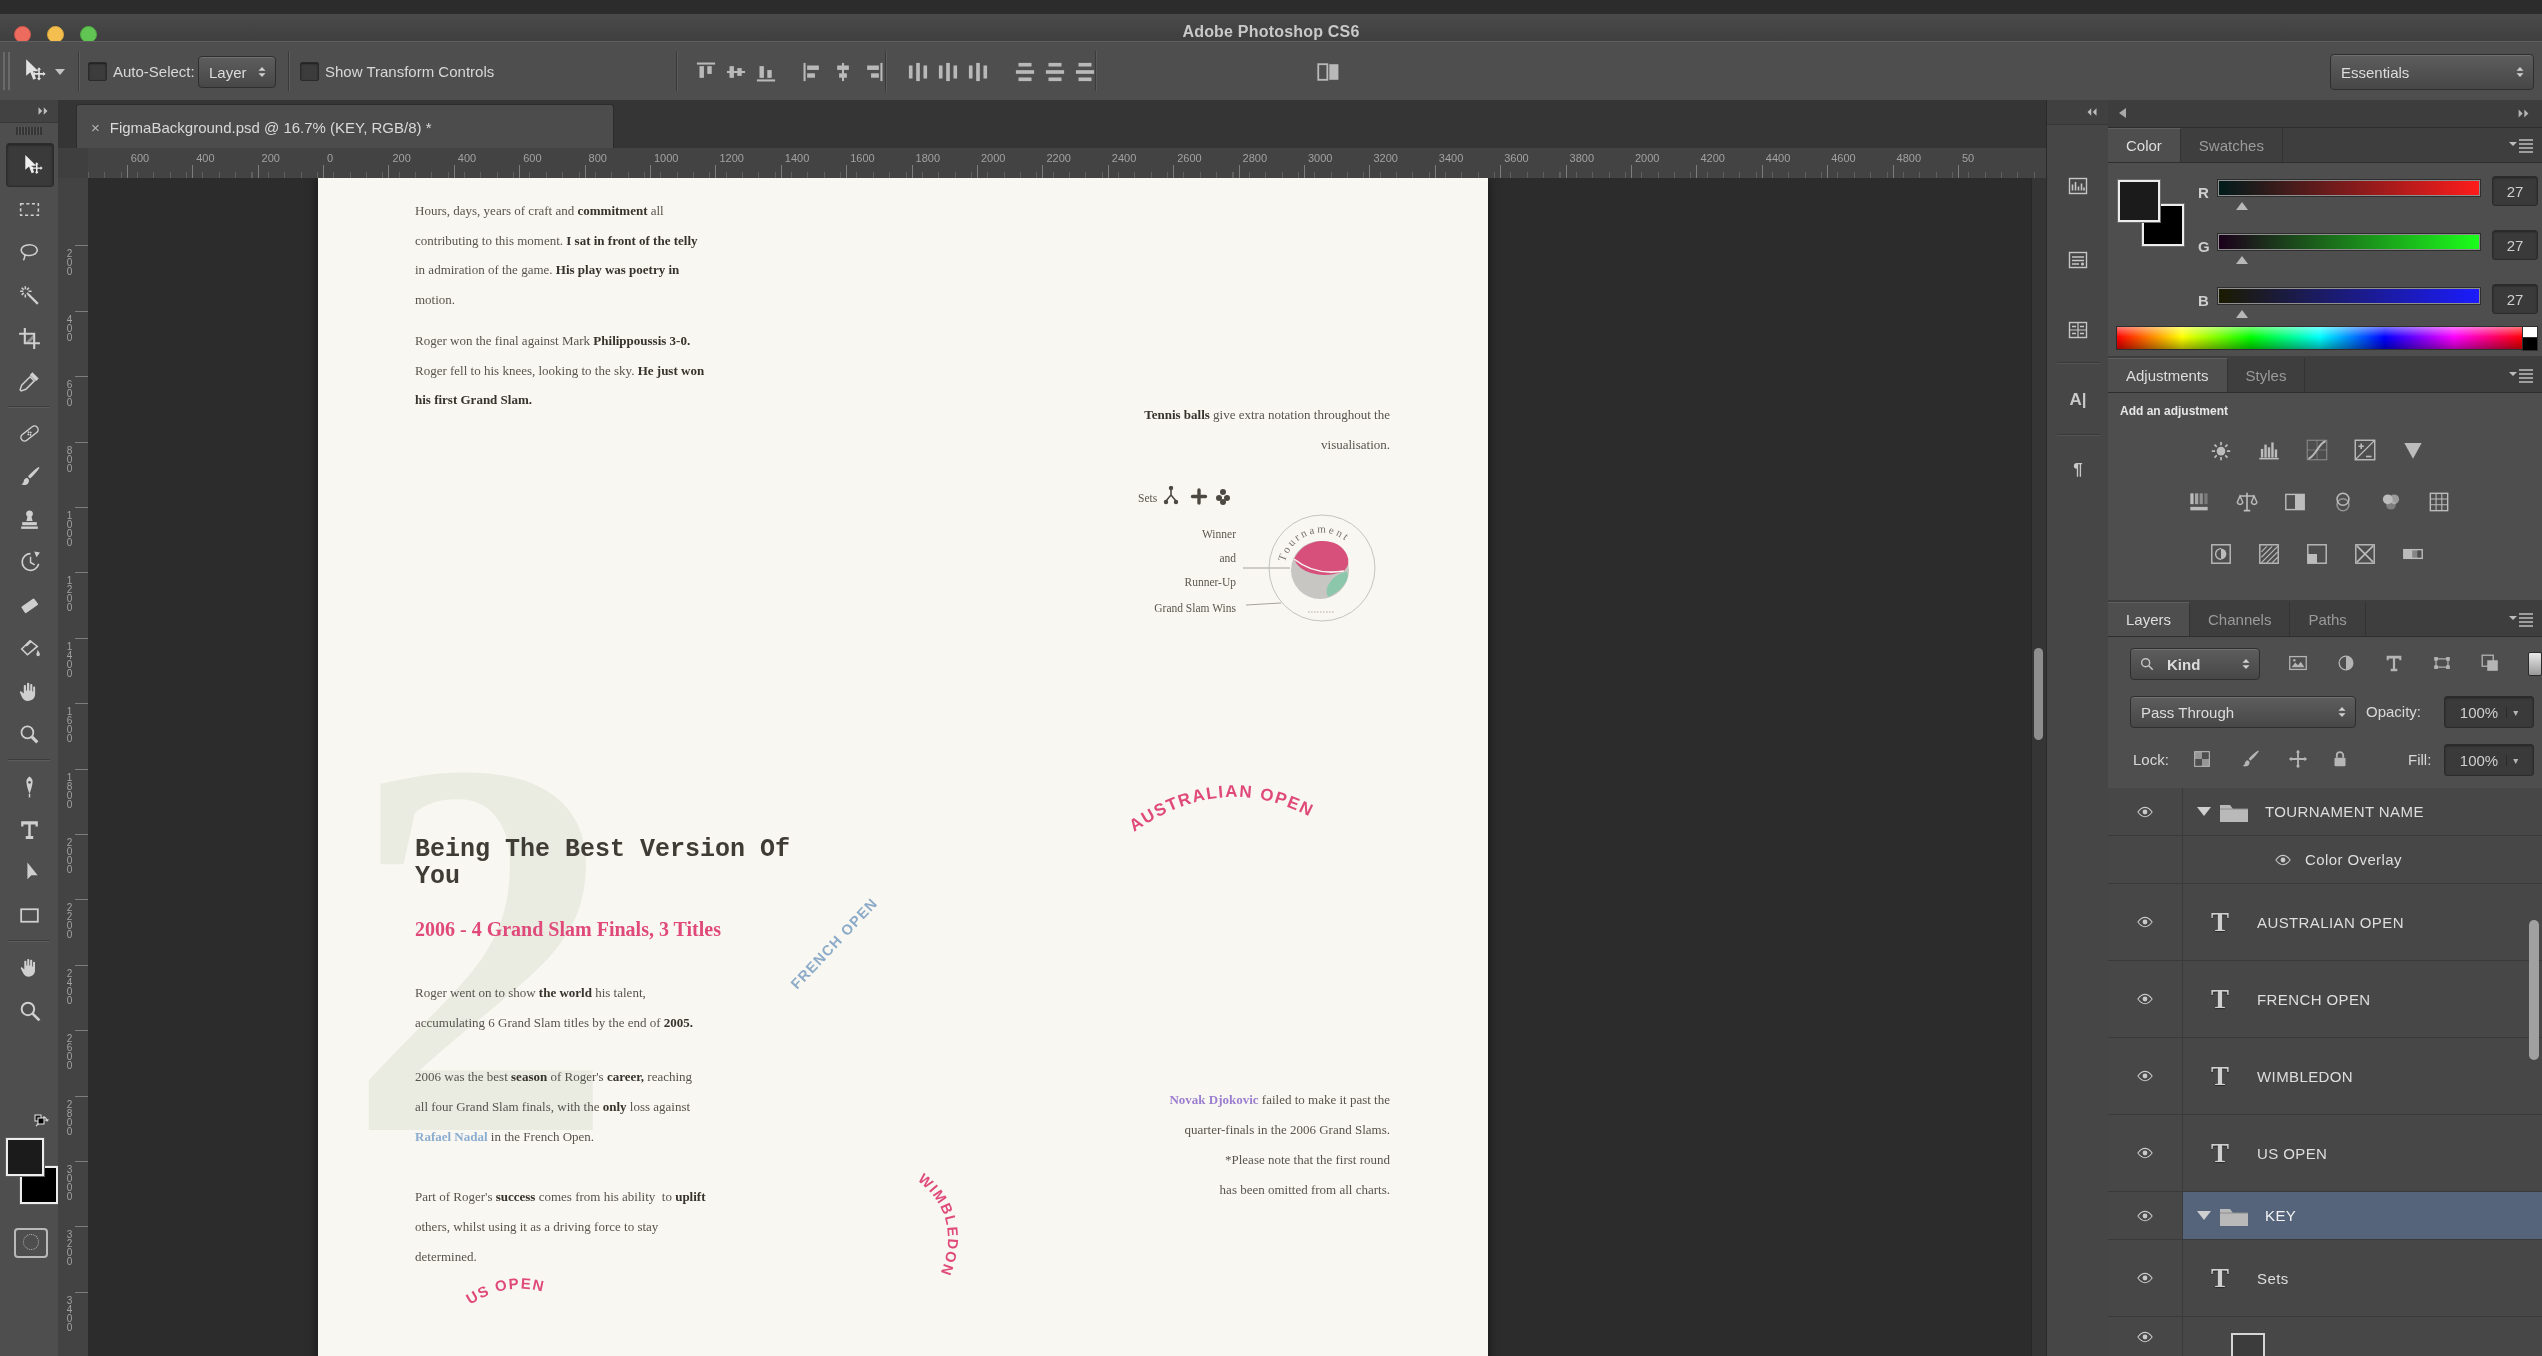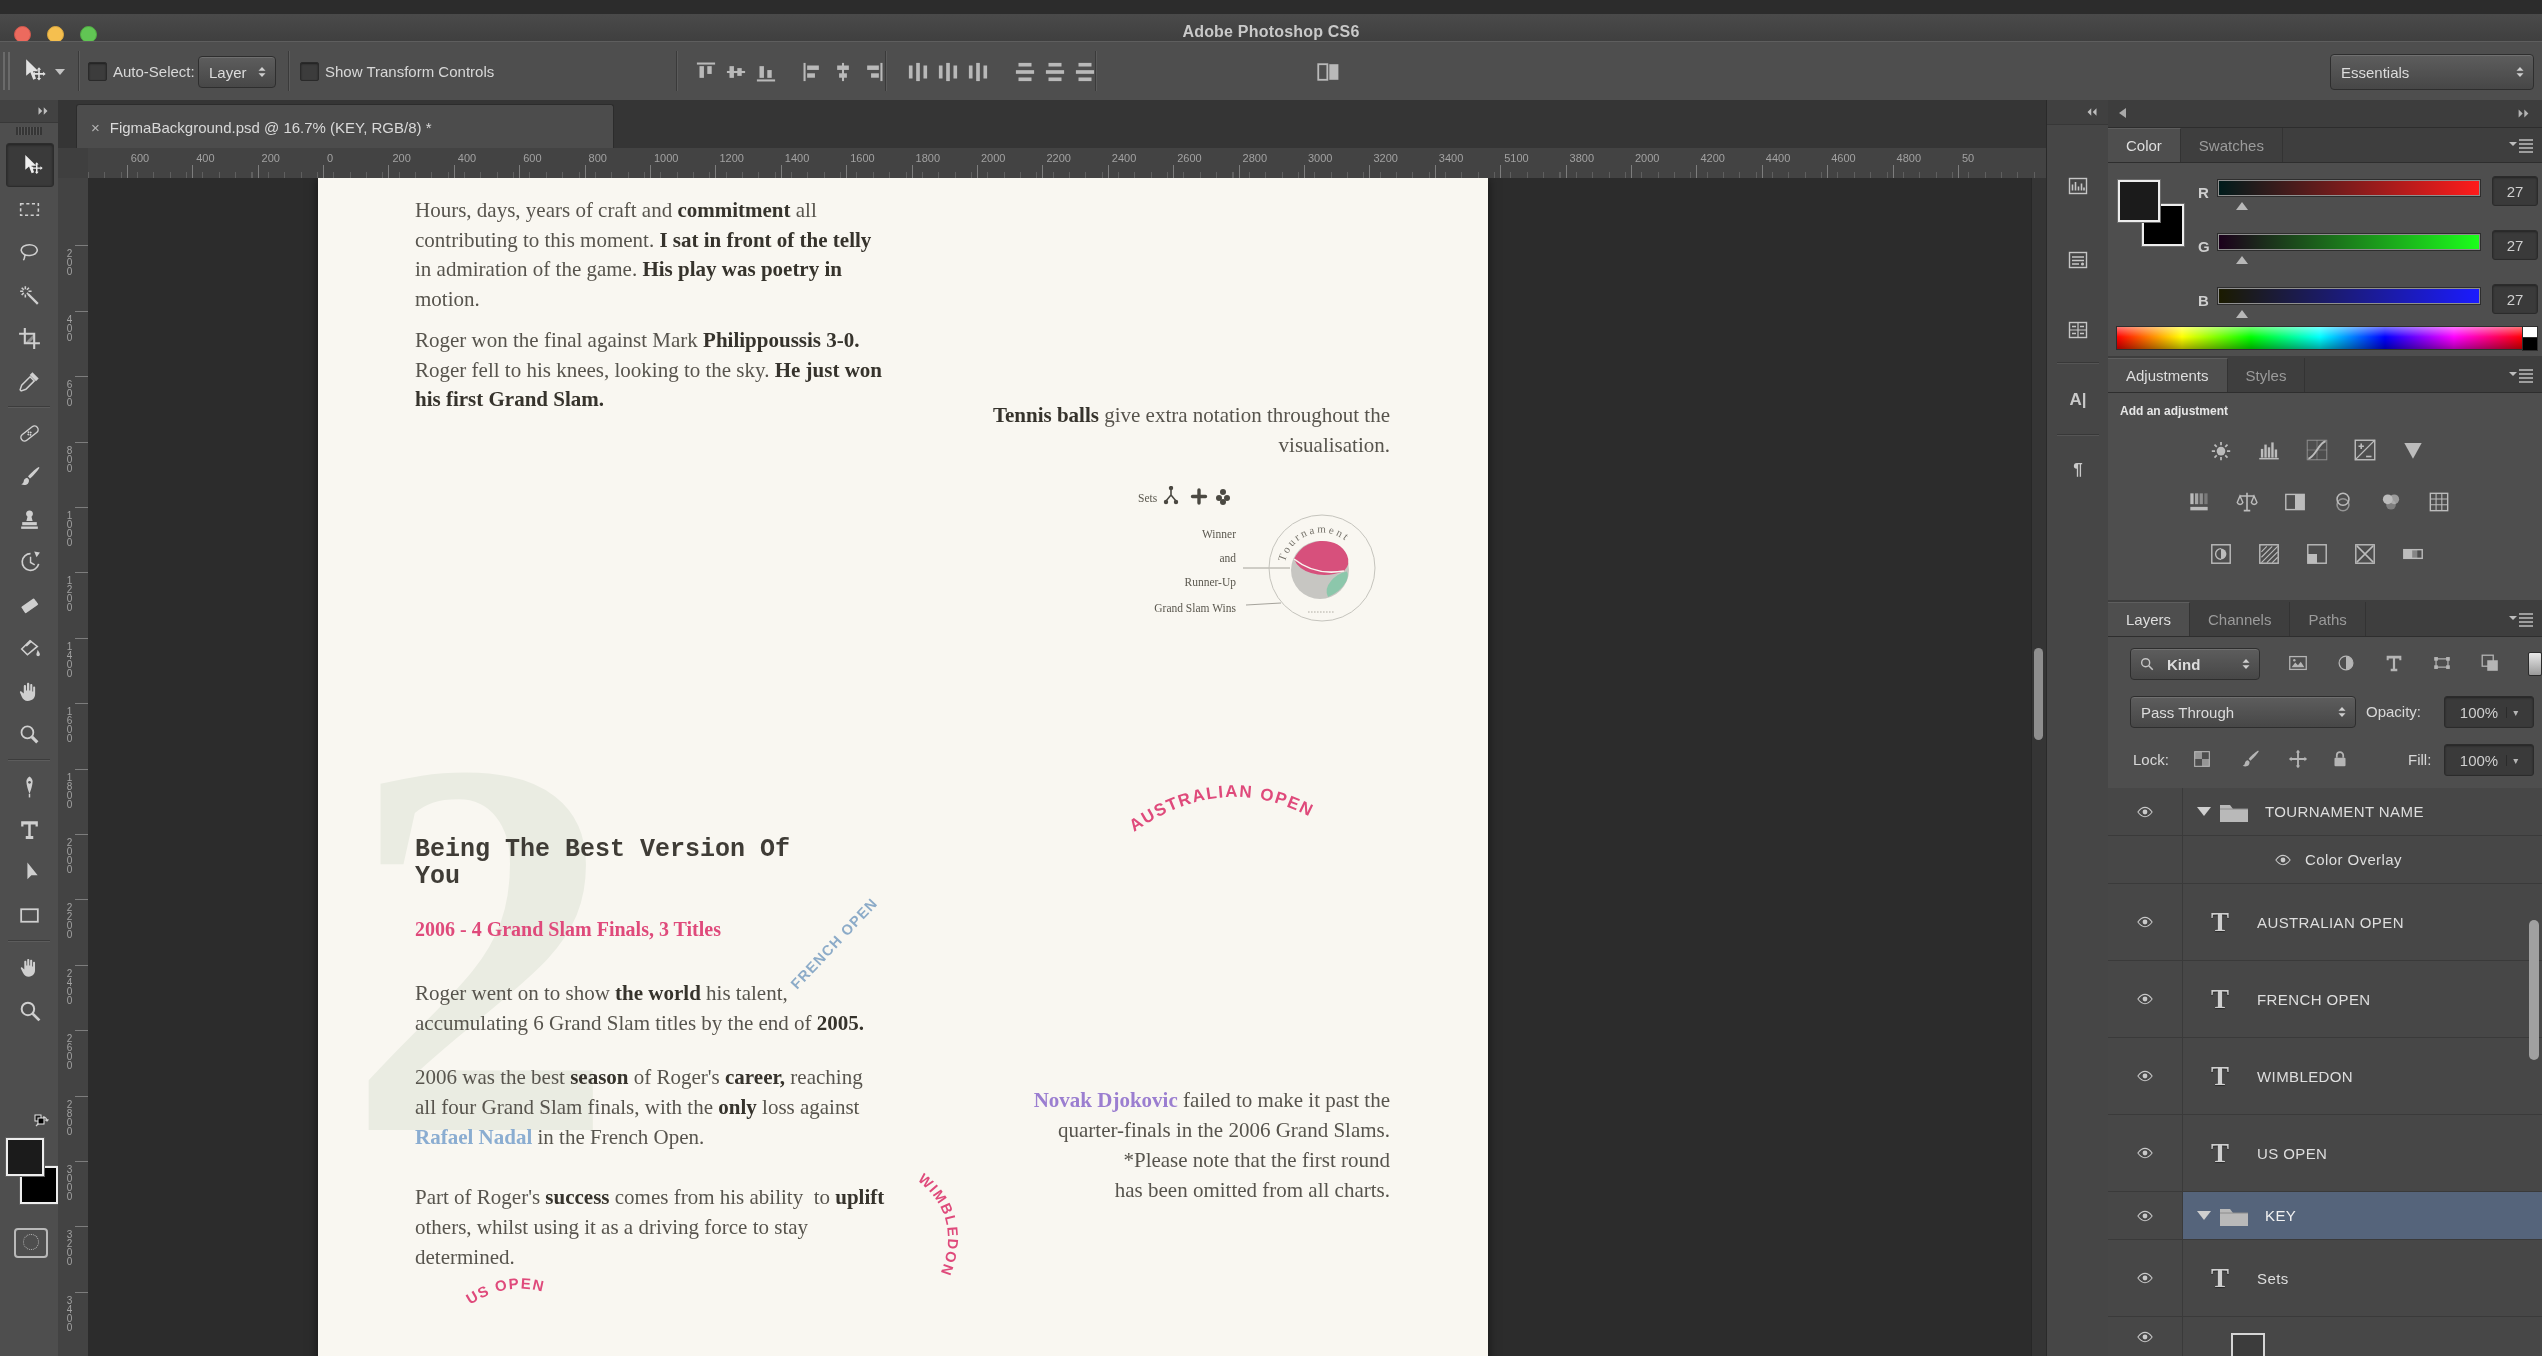--- a/index.html
+++ b/index.html
@@ -60,21 +60,21 @@
   .vruler{left:0;top:78px;width:30px;bottom:0;background:#434343;border-right:1px solid #242424;overflow:hidden;}
   .vr-tick{position:absolute;right:0;width:13px;height:1px;background:#7d7d7d;}
   .vr-label{position:absolute;left:5px;font-size:10px;color:#a2a2a2;writing-mode:vertical-lr;text-orientation:upright;letter-spacing:-2px;line-height:12px;}
   .canvaswrap{left:30px;top:78px;width:1944px;bottom:0;background:#2c2c2c;overflow:hidden;}
   .vscroll{right:0;top:78px;width:14px;bottom:0;background:#353535;border-left:1px solid #272727;}
   .vthumb{left:2px;top:470px;width:9px;height:92px;background:#8e8e8e;border-radius:5px;}
 
   
   .artboard{left:230px;top:0;width:1170px;height:1278px;background:#f9f7f1;box-shadow:0 0 10px rgba(0,0,0,.55);}
   .cv-line{white-space:pre;}
-  .cv-text{font-family:"Liberation Serif",serif;font-size:21px;line-height:29.5px;color:#57544d;}
+  .cv-text{font-family:"Liberation Serif",serif;font-size:13px;line-height:29.5px;color:#57544d;}
   .cv-text .b{font-weight:bold;color:#36332c;}
   .cv-text .c-blue{color:#8badd1;text-align:center;}
   .cv-text .c-purple{color:#9b7ed0;}
   .right-al{text-align:right;}
   .watermark{font-family:"Liberation Serif",serif;font-size:540px;line-height:1;color:#eaece2;font-weight:bold;}
   .cv-h1{font-family:Liberation Mono, monospace;font-size:25px;line-height:27px;font-weight:bold;color:#3f3c36;}
   .cv-h2{font-family:"Liberation Serif",serif;font-size:20px;font-weight:bold;color:#df4a7b;}
   .keylabel{font-family:"Liberation Serif",serif;font-size:11.5px;color:#5b584f;}
 
   
@@ -683,21 +683,21 @@
         <span class="hr-label" style="left: 1089.2px;">2600</span>
         <div class="hr-tick" style="left: 1150.6px;"></div>
         <span class="hr-label" style="left: 1154.6px;">2800</span>
         <div class="hr-tick" style="left: 1216px;"></div>
         <span class="hr-label" style="left: 1220px;">3000</span>
         <div class="hr-tick" style="left: 1281.4px;"></div>
         <span class="hr-label" style="left: 1285.4px;">3200</span>
         <div class="hr-tick" style="left: 1346.8px;"></div>
         <span class="hr-label" style="left: 1350.8px;">3400</span>
         <div class="hr-tick" style="left: 1412.2px;"></div>
-        <span class="hr-label" style="left: 1416.2px;">5100</span>
+        <span class="hr-label" style="left: 1416.2px;">3600</span>
         <div class="hr-tick" style="left: 1477.6px;"></div>
         <span class="hr-label" style="left: 1481.6px;">3800</span>
         <div class="hr-tick" style="left: 1543px;"></div>
         <span class="hr-label" style="left: 1547px;">2000</span>
         <div class="hr-tick" style="left: 1608.4px;"></div>
         <span class="hr-label" style="left: 1612.4px;">4200</span>
         <div class="hr-tick" style="left: 1673.8px;"></div>
         <span class="hr-label" style="left: 1677.8px;">4400</span>
         <div class="hr-tick" style="left: 1739.2px;"></div>
         <span class="hr-label" style="left: 1743.2px;">4600</span>

